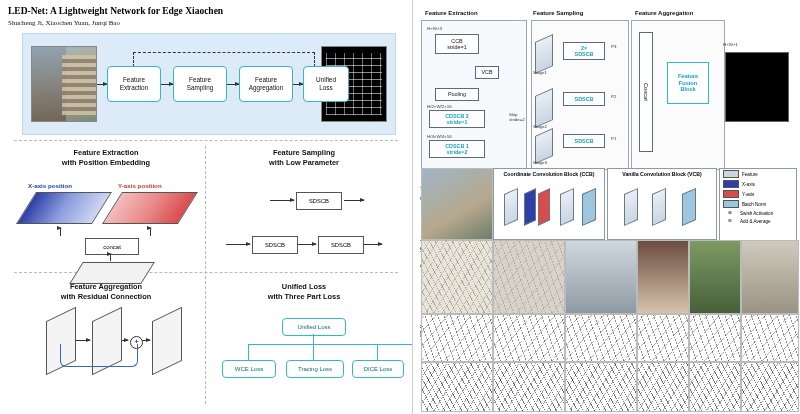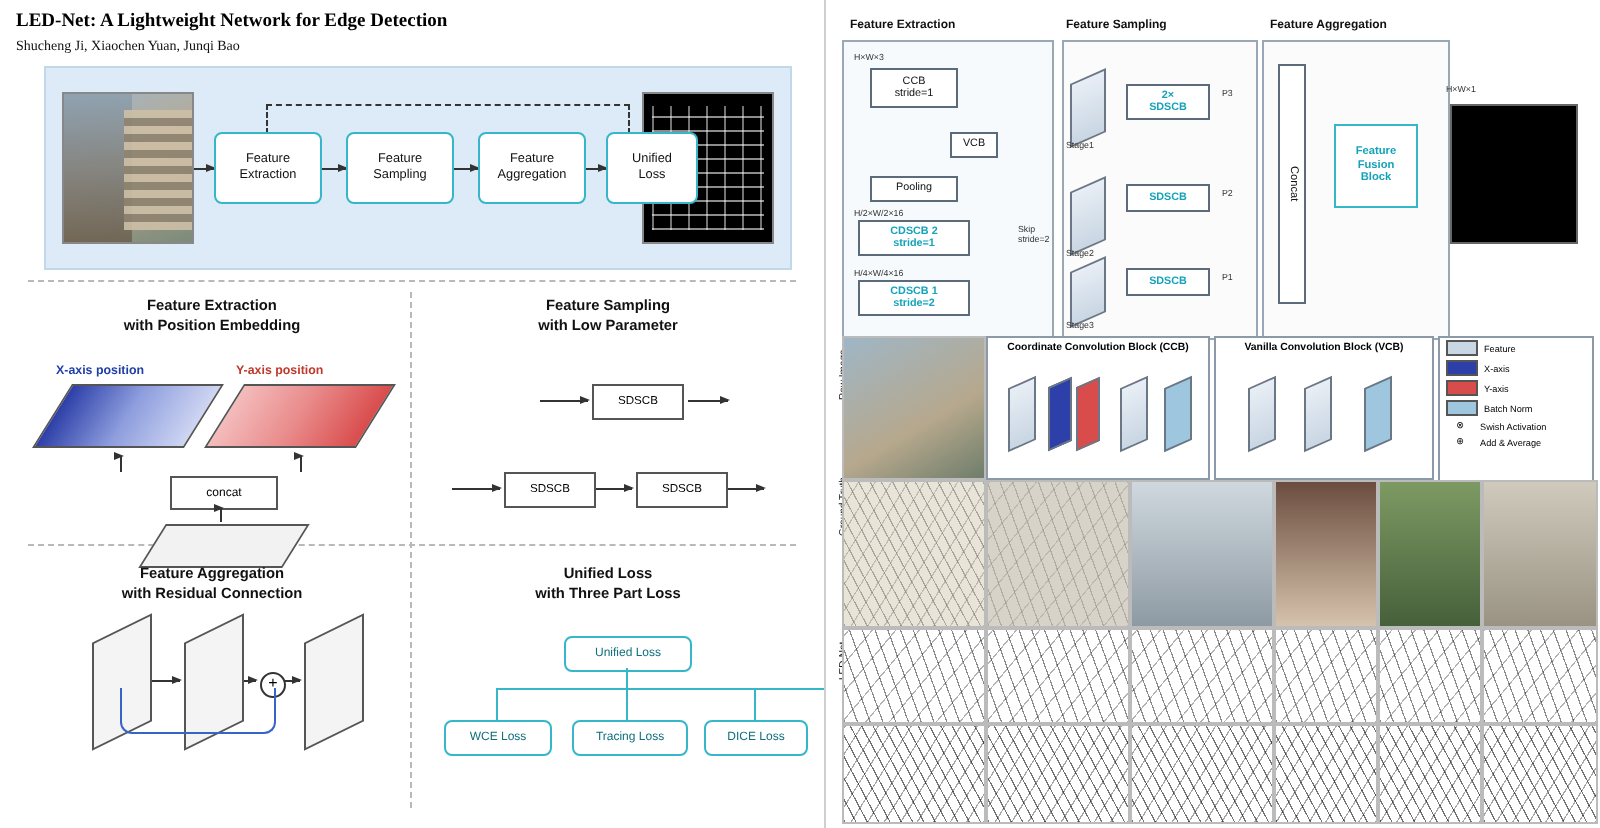--- a/index.html
+++ b/index.html
@@ -78,21 +78,21 @@
       repeating-linear-gradient(70deg,rgba(0,0,0,.45) 0 .6px,transparent .6px 6px),
       repeating-linear-gradient(-50deg,rgba(0,0,0,.3) 0 .6px,transparent .6px 9px);}
 </style>
 </head>
 <body>
 
 <div class="page">
 
   <div class="left">
 
-    <div class="title">LED-Net: A Lightweight Network for Edge Detection</div>
+    <div class="title">LED-Net: A Lightweight Network for Edge Xiaochen</div>
     <div class="authors">Shucheng Ji, Xiaochen Yuan, Junqi Bao</div>
 
     <div class="pipeline">
       <div class="dashed-top"></div>
       <div class="pipe-img in"></div>
       <div class="pipe-img out"></div>
 
       <div class="arrow" style="left:74px;width:10px;"></div>
       <div class="pbox b1">
           <span style="white-space:pre-line">Feature

